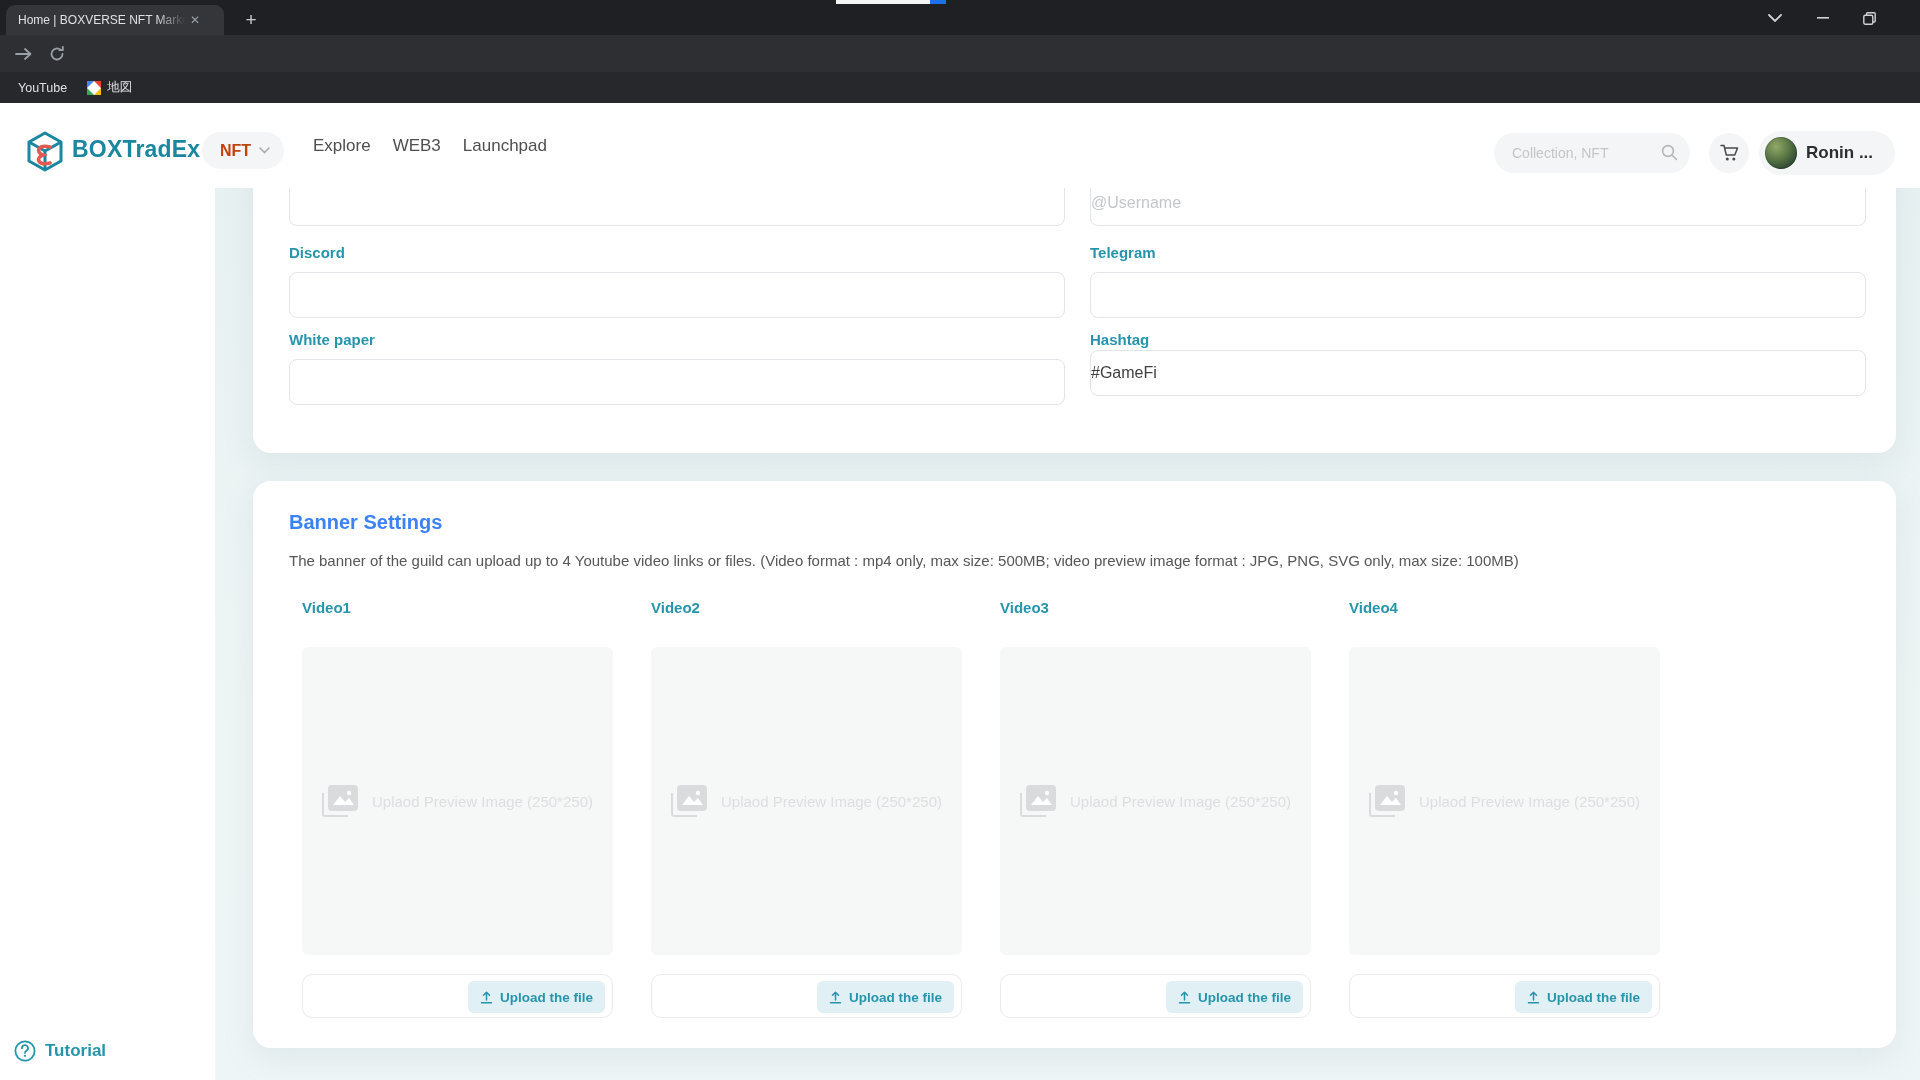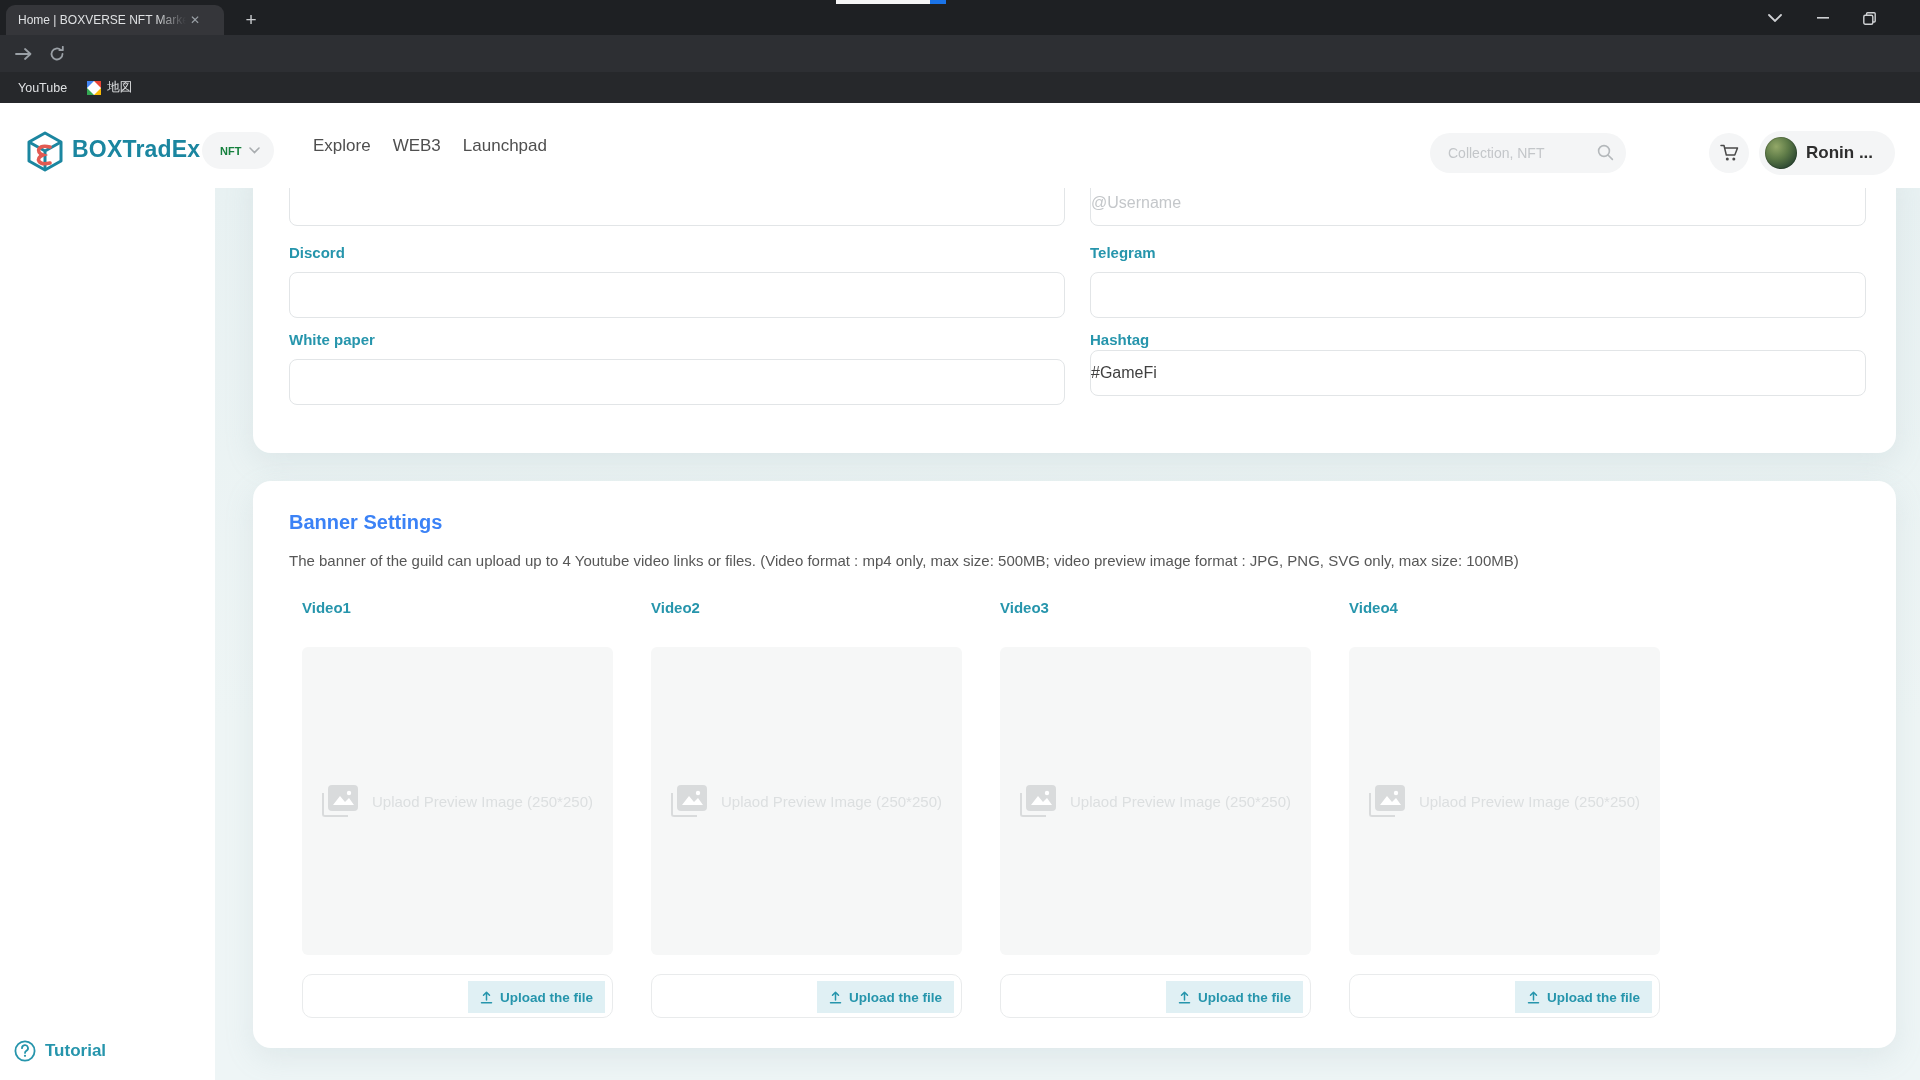--- a/index.html
+++ b/index.html
@@ -41,24 +41,24 @@
   
   #site { position:absolute; left:0; top:103px; width:1920px; height:977px; background:#ffffff; }
   #site-header { position:absolute; left:0; top:0; width:1920px; height:85px; background:#ffffff; z-index:5; }
   #sidebar { position:absolute; left:0; top:85px; width:215px; height:892px; background:#ffffff; z-index:2; }
   #mainbg  { position:absolute; left:215px; top:85px; width:1705px; height:892px;
              background:linear-gradient(180deg,#e8f1f2 0%, #eef5f5 60%, #eef5f6 100%); z-index:0; }
 
   .brand-logo { position:absolute; left:24px; top:27px; }
   .brand-name { position:absolute; left:72px; top:33px; font-size:23px; font-weight:800; color:#1b86a0; letter-spacing:.2px; }
   .nft-pill { position:absolute; left:202px; top:29px; height:37px; padding:0 14px 0 18px; background:#f4f5f6;
-              border-radius:19px; display:flex; align-items:center; gap:8px; font-size:11px; font-weight:700; color:#15803d; }
+              border-radius:19px; display:flex; align-items:center; gap:8px; font-size:16px; font-weight:700; color:#c2410c; }
   .nav { position:absolute; left:313px; top:0; height:85px; display:flex; align-items:center; gap:22px; }
   .nav a { color:#4f4f4f; font-size:17px; text-decoration:none; }
-  .search-pill { position:absolute; left:1430px; top:30px; width:196px; height:40px; background:#f4f5f6; border-radius:20px; }
+  .search-pill { position:absolute; left:1494px; top:30px; width:196px; height:40px; background:#f4f5f6; border-radius:20px; }
   .search-pill input { position:absolute; left:18px; top:0; width:140px; height:40px; border:none; background:transparent;
               font-size:14px; color:#555; outline:none; font-family:"Liberation Sans",sans-serif; }
   .search-pill input::placeholder { color:#c3c6c9; }
   .search-ico { position:absolute; right:12px; top:11px; }
   .cart-btn { position:absolute; left:1709px; top:30px; width:40px; height:40px; border-radius:50%; background:#f4f5f6;
               display:flex; align-items:center; justify-content:center; }
   .account { position:absolute; left:1759px; top:28px; width:136px; height:44px; background:#f4f5f6; border-radius:22px;
              display:flex; align-items:center; gap:9px; padding-left:6px; }
   .avatar { width:32px; height:32px; border-radius:50%;
             background:radial-gradient(circle at 35% 30%, #93a868 0%, #5d7a47 40%, #2f4a33 75%, #1f3526 100%);
@@ -81,21 +81,21 @@
   .bn-desc  { position:absolute; left:36px; top:71px; font-size:15px; color:#575757; }
 
   .vcol { position:absolute; top:118px; width:311px; }
   .vlabel { font-size:15px; font-weight:700; color:#2695ac; }
   .dropzone { position:absolute; top:48px; left:0; width:311px; height:308px; background:#f6f7f7; border-radius:6px;
               display:flex; flex-direction:row; align-items:center; justify-content:center; gap:14px; cursor:pointer; }
   .dz-text { font-size:15px; color:#dcdfe0; }
   .filerow { position:absolute; top:375px; left:0; width:311px; height:44px; border:1px solid #e9ebec; border-radius:10px;
              background:#fff; }
   .upload-btn { position:absolute; right:7px; top:6px; height:32px; padding:0 12px; background:#e0f0f4; border:none;
-             border-radius:0; display:flex; align-items:center; gap:7px; font-size:13.5px; font-weight:600;
+             border-radius:6px; display:flex; align-items:center; gap:7px; font-size:13.5px; font-weight:600;
              color:#2695ac; cursor:pointer; font-family:"Liberation Sans",sans-serif; }
 
   .tutorial { position:absolute; left:14px; top:937px; display:flex; align-items:center; gap:9px; z-index:6; cursor:pointer; }
   .tutorial span { font-size:17px; font-weight:600; color:#2695ac; }
 
   
   .img-ico { position:relative; width:36px; height:32px; }
   .img-ico .stackline { position:absolute; left:0; bottom:0; width:26px; height:24px;
             border-left:2px solid #d9dbdc; border-bottom:2px solid #d9dbdc; border-radius:0 0 0 3px; }
 </style>

